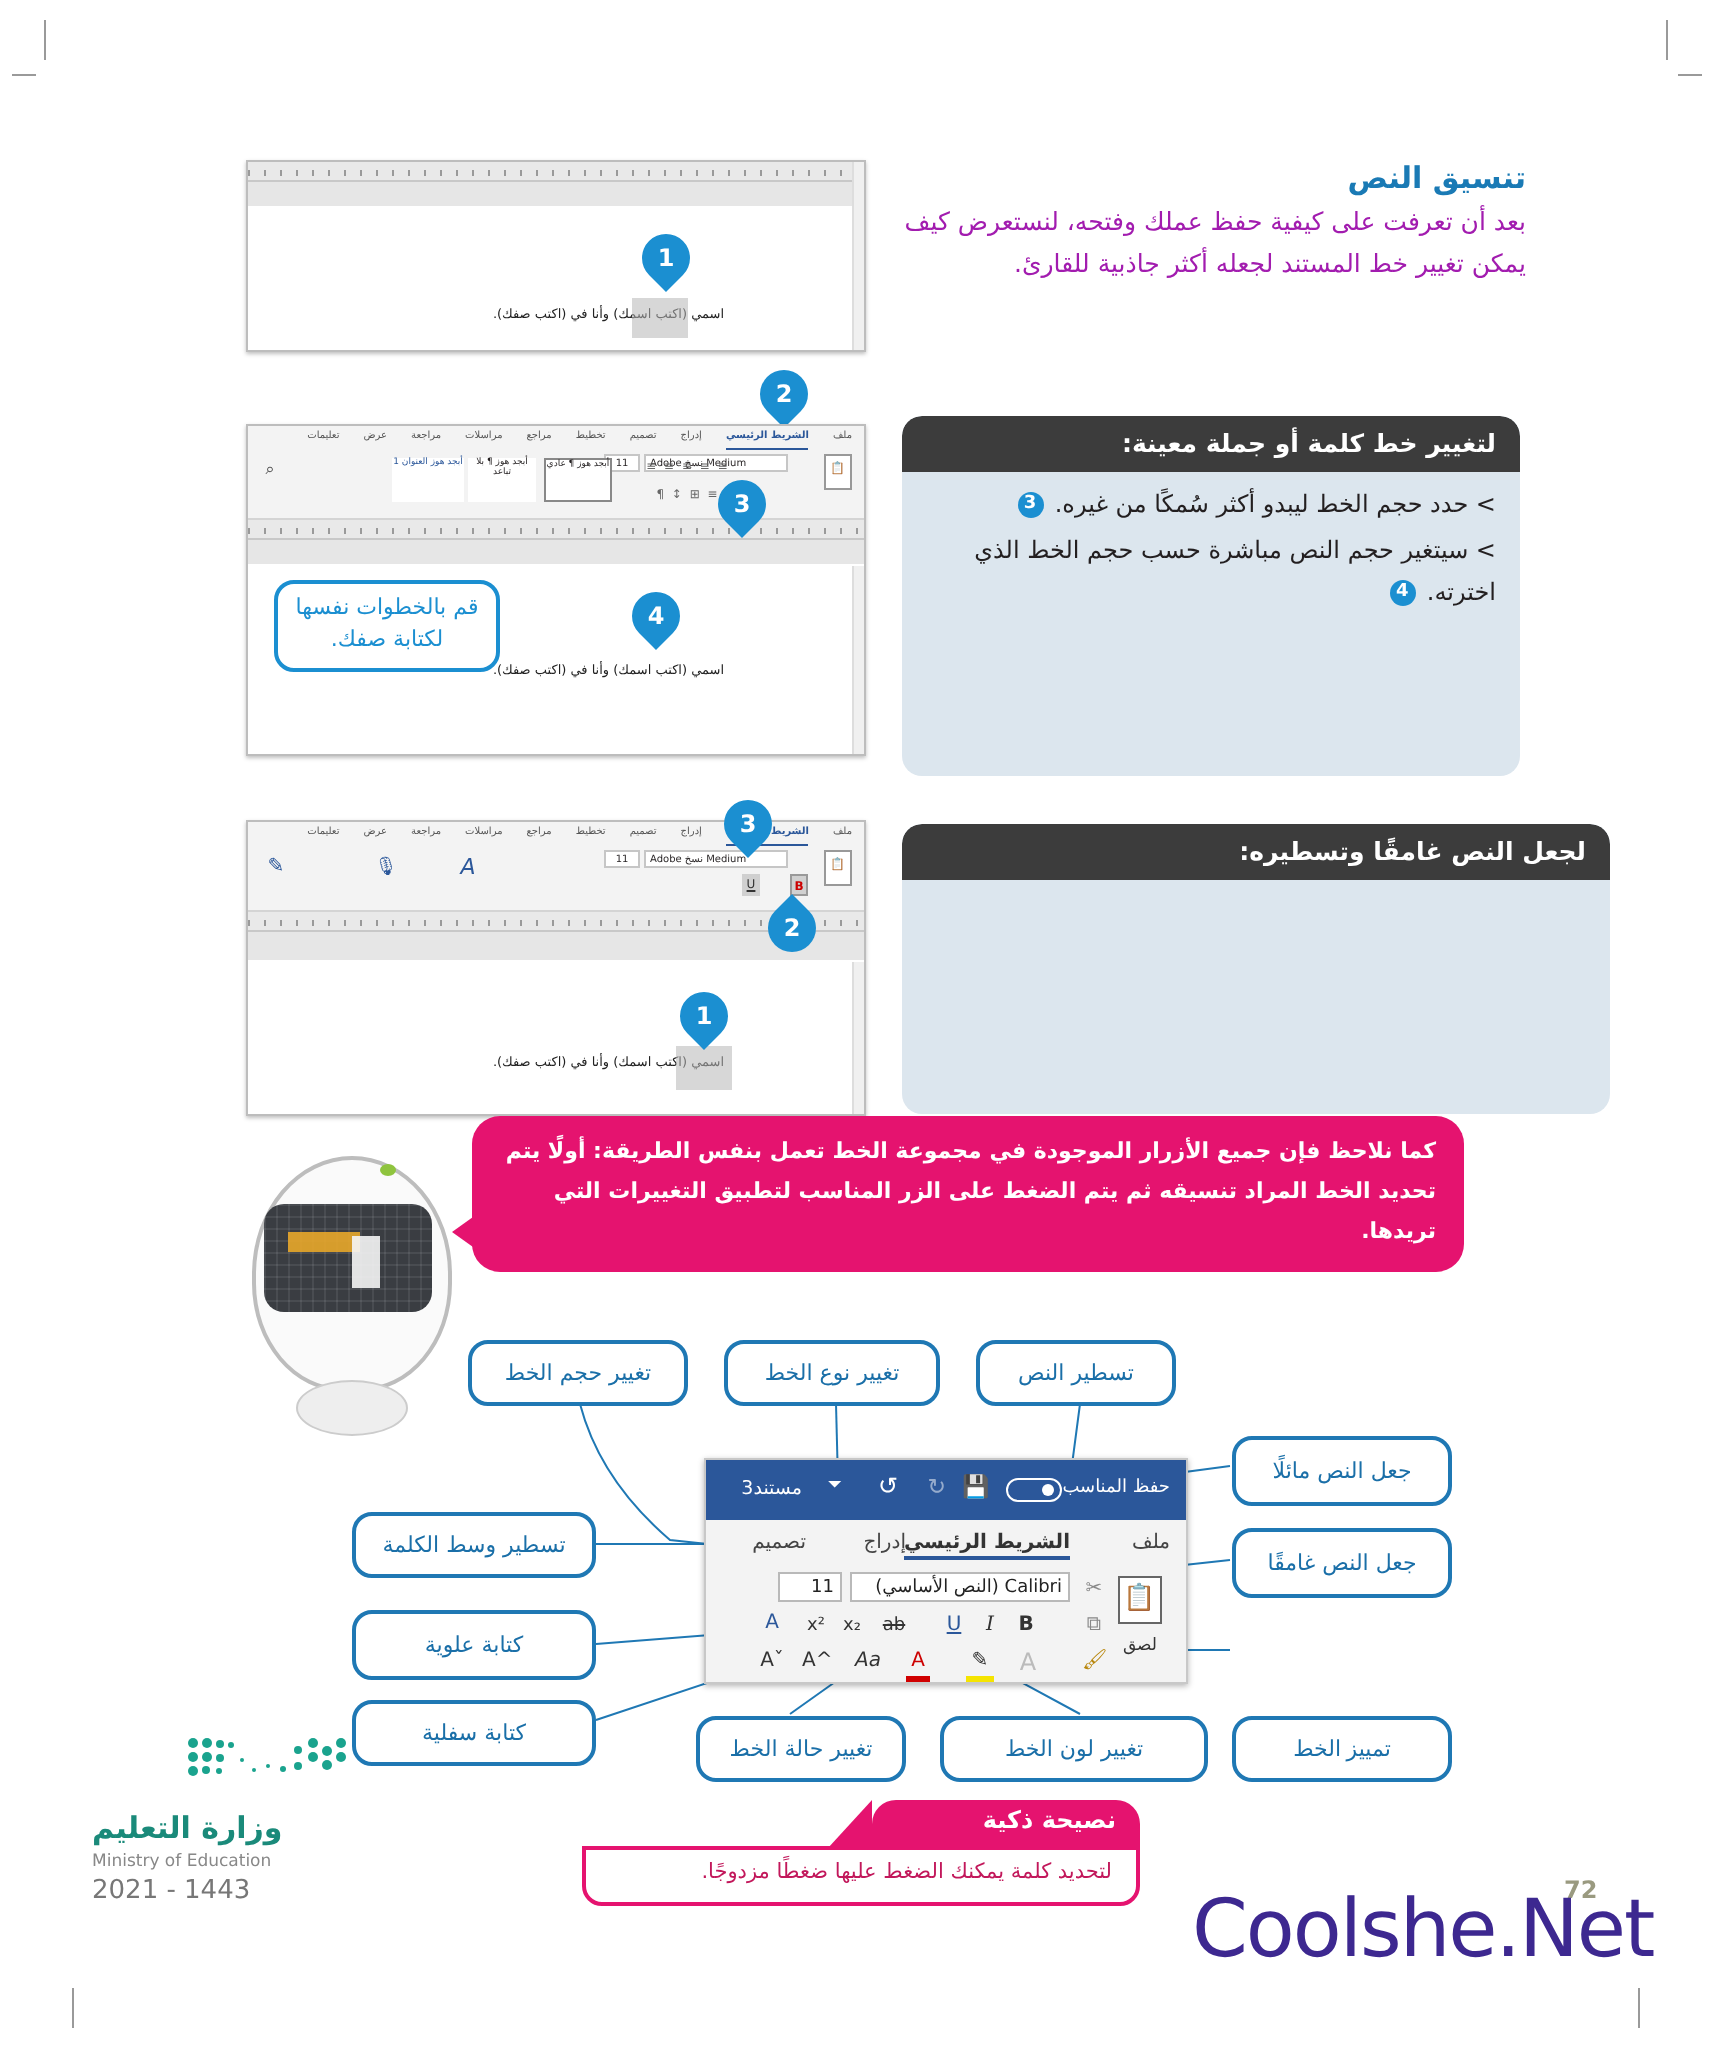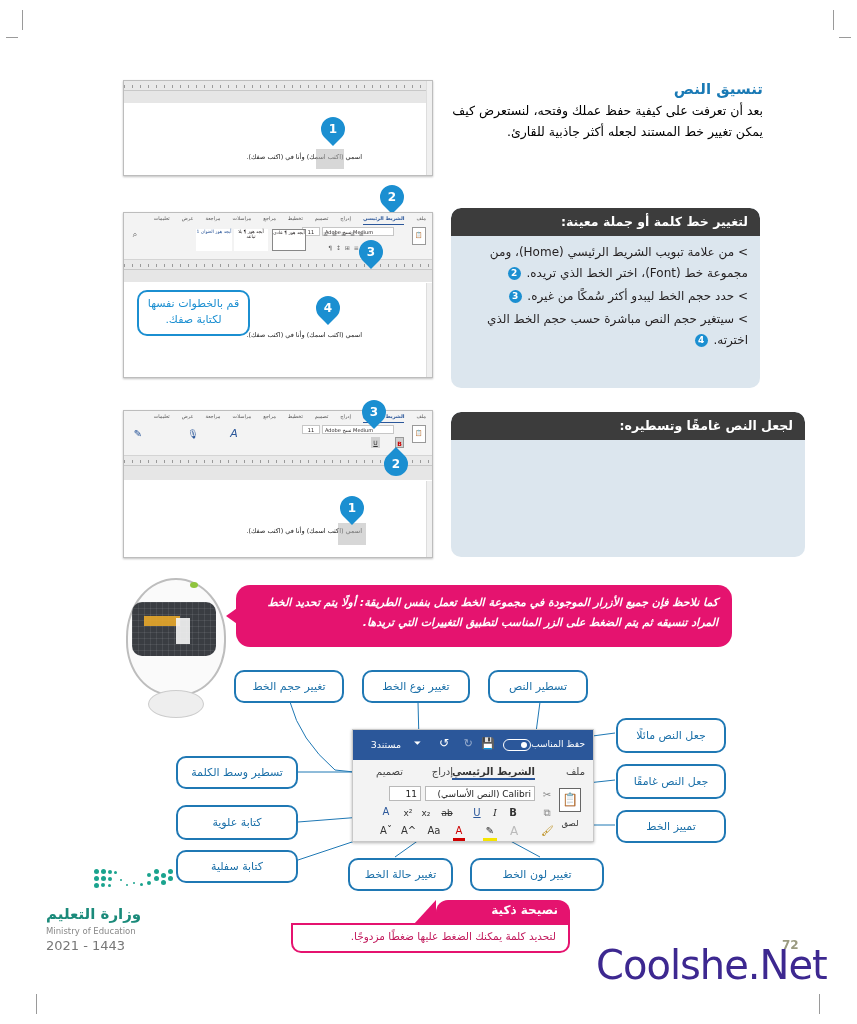--- a/index.html
+++ b/index.html
@@ -6,21 +6,21 @@
   html, body { width: 857px; height: 1024px; background: #ffffff; overflow: hidden; }
   body { position: relative; font-family: "DejaVu Sans", sans-serif; color: #231f20; }
   .abs { position: absolute; }
   .rtl { direction: rtl; text-align: right; }
 
   
   .crop { position: absolute; background: #9a9a9a; }
 
   
   .intro-title { font-size: 15px; font-weight: bold; color: #1a7ab5; }
-  .intro-text { font-size: 12.5px; line-height: 21px; color: #000000; }
+  .intro-text { font-size: 12.5px; line-height: 21px; color: #a21caf; }
 
   
   .box { position: absolute; background: #dce6ee; border-radius: 10px; overflow: hidden; }
   .box-head { background: #3c3c3c; color: #fff; font-size: 12.5px; font-weight: bold; padding: 6px 12px; height: 28px; direction: rtl; text-align: right; border-radius: 10px 10px 0 0; }
   .box-body { padding: 6px 12px 8px 12px; direction: rtl; text-align: right; font-size: 12px; line-height: 21px; color: #231f20; }
   .box-body .item { margin-bottom: 2px; }
   .num { display: inline-block; width: 13px; height: 13px; border-radius: 50%; background: #1b8fd1; color: #fff; font-size: 9px; line-height: 13px; text-align: center; font-weight: bold; vertical-align: middle; margin: 0 2px; }
 
   
   .shot { position: absolute; background: #fff; border: 1px solid #bdbdbd; box-shadow: 0 1px 2px rgba(0,0,0,0.25); overflow: hidden; }
@@ -186,40 +186,39 @@
 <div class="pin" style="left:384px;top:452px;transform:rotate(135deg);">
     <span style="transform:rotate(-135deg);">2</span>
   </div>
 <div class="pin" style="left:340px;top:496px;">
     <span>1</span>
   </div>
 
 <div class="box" style="left:451px;top:208px;width:309px;height:180px;">
   <div class="box-head">لتغيير خط كلمة أو جملة معينة:</div>
   <div class="box-body">
-    <div class="item"><span>&gt; من علامة تبويب الشريط الرئيسي (Home)، ومن مجموعة خط (Font)، اختر الخط الذي تريده.</span> <span class="num">2</span></div>
     <div class="item"><span>&gt; حدد حجم الخط ليبدو أكثر سُمكًا من غيره.</span> <span class="num">3</span></div>
     <div class="item"><span>&gt; سيتغير حجم النص مباشرة حسب حجم الخط الذي اخترته.</span> <span class="num">4</span></div>
   </div>
 </div>
 
 <div class="box" style="left:451px;top:412px;width:354px;height:145px;">
   <div class="box-head">لجعل النص غامقًا وتسطيره:</div>
   <div class="box-body">
   </div>
 </div>
 
 <div class="robot-head" style="left:126px;top:578px;width:100px;height:118px;"></div>
 <div class="robot-screen" style="left:132px;top:602px;width:84px;height:54px;"></div>
 <div class="abs" style="left:144px;top:616px;width:36px;height:10px;background:#e8a72a;opacity:0.9;"></div>
 <div class="abs" style="left:176px;top:618px;width:14px;height:26px;background:#f5f5f5;opacity:0.9;"></div>
 <div class="abs" style="left:190px;top:582px;width:8px;height:6px;border-radius:50%;background:#8fc43e;"></div>
 <div class="abs" style="left:148px;top:690px;width:56px;height:28px;border-radius:50%;border:1px solid #ccc;background:#eee;"></div>
 
-<div class="pink-bubble" style="left:236px;top:585px;width:496px;height:62px;font-style:italic;">كما نلاحظ فإن جميع الأزرار الموجودة في مجموعة الخط تعمل بنفس الطريقة: أولًا يتم تحديد الخط المراد تنسيقه ثم يتم الضغط على الزر المناسب لتطبيق التغييرات التي تريدها.</div>
+<div class="pink-bubble" style="left:236px;top:558px;width:496px;height:78px;">كما نلاحظ فإن جميع الأزرار الموجودة في مجموعة الخط تعمل بنفس الطريقة: أولًا يتم تحديد الخط المراد تنسيقه ثم يتم الضغط على الزر المناسب لتطبيق التغييرات التي تريدها.</div>
 <div class="abs" style="left:226px;top:606px;width:0;height:0;border-top:10px solid transparent;border-bottom:10px solid transparent;border-right:14px solid #e5136f;"></div>
 
 <svg class="lines" width="857" height="1024">
   <g stroke="#1f78b4" stroke-width="1" fill="none">
     <path d="M290 702 Q300 740 335 770 L430 780"></path>
     <path d="M418 702 L420 780"></path>
     <path d="M540 702 L535 740 L478 800"></path>
     <path d="M615 733 L585 737 L500 800"></path>
     <path d="M615 780 L560 786 L515 802"></path>
     <path d="M615 825 L540 825 L488 823"></path>
@@ -243,21 +242,21 @@
     <circle cx="462" cy="827" r="2.5"></circle>
   </g>
 </svg>
 
 <div class="lbl" style="left:234px;top:670px;width:110px;height:33px;">تغيير حجم الخط</div>
 <div class="lbl" style="left:362px;top:670px;width:108px;height:33px;">تغيير نوع الخط</div>
 <div class="lbl" style="left:488px;top:670px;width:100px;height:33px;">تسطير النص</div>
 
 <div class="lbl" style="left:616px;top:718px;width:110px;height:35px;">جعل النص مائلًا</div>
 <div class="lbl" style="left:616px;top:764px;width:110px;height:35px;">جعل النص غامقًا</div>
-<div class="lbl" style="left:616px;top:810px;width:110px;height:33px;">تمييز الخط</div>
+<div class="lbl" style="left:616px;top:858px;width:110px;height:33px;font-family:Liberation Serif, serif;">تمييز الخط</div>
 
 <div class="lbl" style="left:176px;top:756px;width:122px;height:33px;">تسطير وسط الكلمة</div>
 <div class="lbl" style="left:176px;top:805px;width:122px;height:35px;">كتابة علوية</div>
 <div class="lbl" style="left:176px;top:850px;width:122px;height:33px;">كتابة سفلية</div>
 
 <div class="lbl" style="left:348px;top:858px;width:105px;height:33px;">تغيير حالة الخط</div>
 <div class="lbl" style="left:470px;top:858px;width:134px;height:33px;">تغيير لون الخط</div>
 
 <div class="word" style="left:352px;top:729px;width:242px;height:113px;">
   <div class="word-title">
@@ -286,21 +285,21 @@
   <div class="ico" style="right:74px;top:76px;width:12px;font-weight:bold;">B</div>
   <div class="ico" style="right:92px;top:76px;width:12px;font-style:italic;font-family:'DejaVu Serif',serif;">I</div>
   <div class="ico" style="right:110px;top:76px;width:12px;text-decoration:underline;color:#2b579a;">U</div>
   <div class="ico" style="right:138px;top:76px;width:16px;text-decoration:line-through;font-size:9px;">ab</div>
   <div class="ico" style="right:160px;top:76px;width:14px;font-size:9px;">x₂</div>
   <div class="ico" style="right:178px;top:76px;width:14px;font-size:9px;">x²</div>
   <div class="ico" style="right:200px;top:75px;width:14px;color:#2b579a;">A</div>
   <div class="ico" style="right:96px;top:94px;width:14px;border-bottom:3px solid #f5e400;">✎</div>
   <div class="ico" style="right:128px;top:94px;width:12px;border-bottom:3px solid #d00000;color:#c00;">A</div>
   <div class="ico" style="right:72px;top:94px;width:14px;color:#bbb;font-size:12px;">A</div>
-  <div class="ico" style="right:150px;top:94px;width:18px;">Aa</div>
+  <div class="ico" style="right:150px;top:94px;width:18px;font-style:italic;">Aa</div>
   <div class="ico" style="right:178px;top:94px;width:14px;">A^</div>
   <div class="ico" style="right:200px;top:94px;width:14px;">Aˇ</div>
 </div>
 
 <div>
   <div class="dot" style="left:94px;top:869px;width:5px;height:5px;"></div>
   <div class="dot" style="left:101px;top:869px;width:5px;height:5px;"></div>
   <div class="dot" style="left:108px;top:870px;width:4px;height:4px;"></div>
   <div class="dot" style="left:114px;top:871px;width:3px;height:3px;"></div>
   <div class="dot" style="left:94px;top:876px;width:5px;height:5px;"></div>

